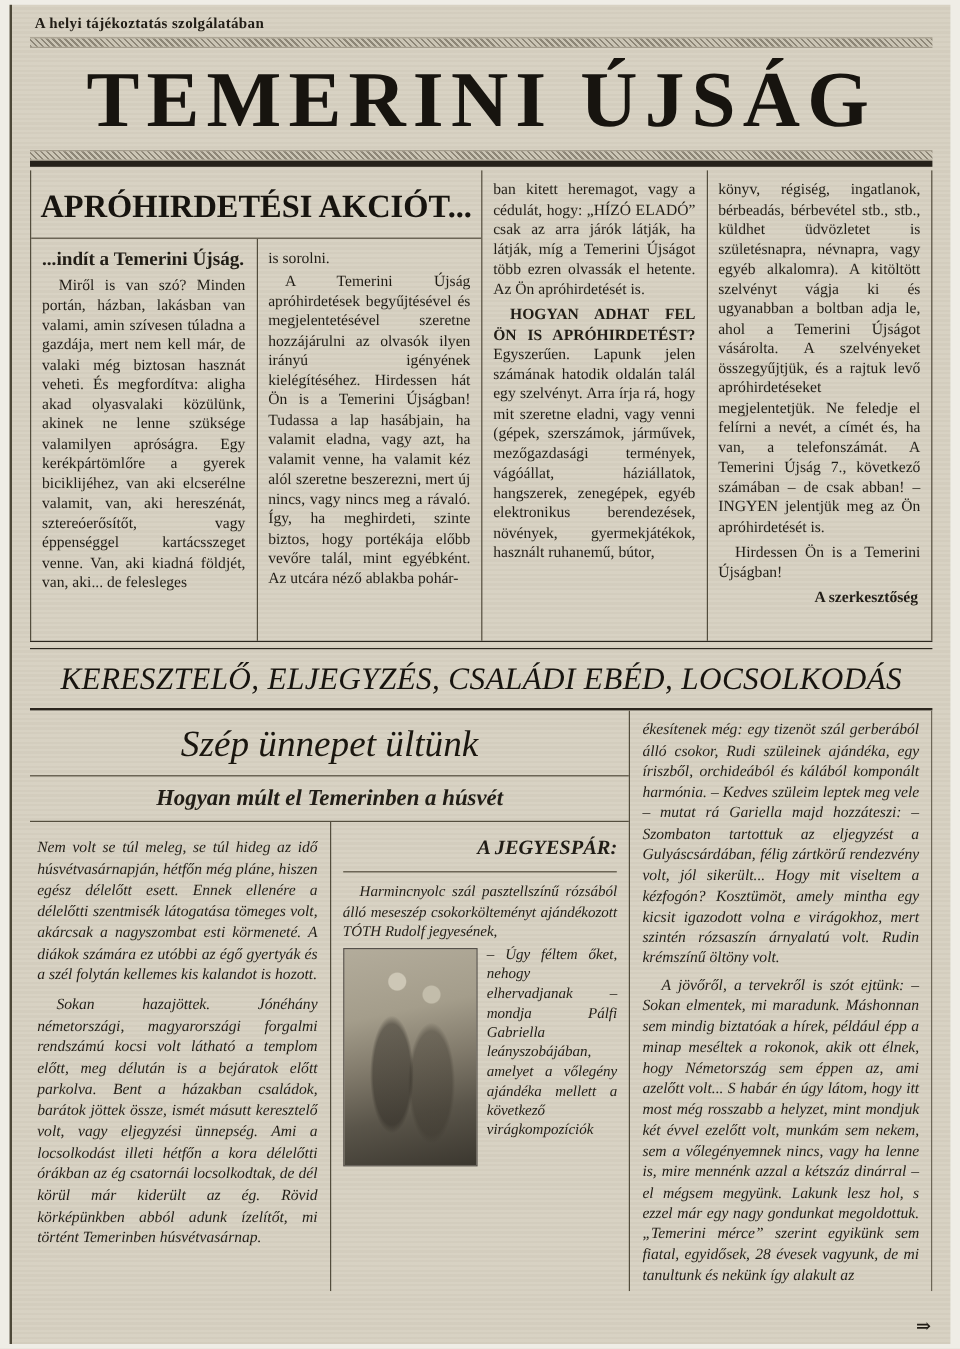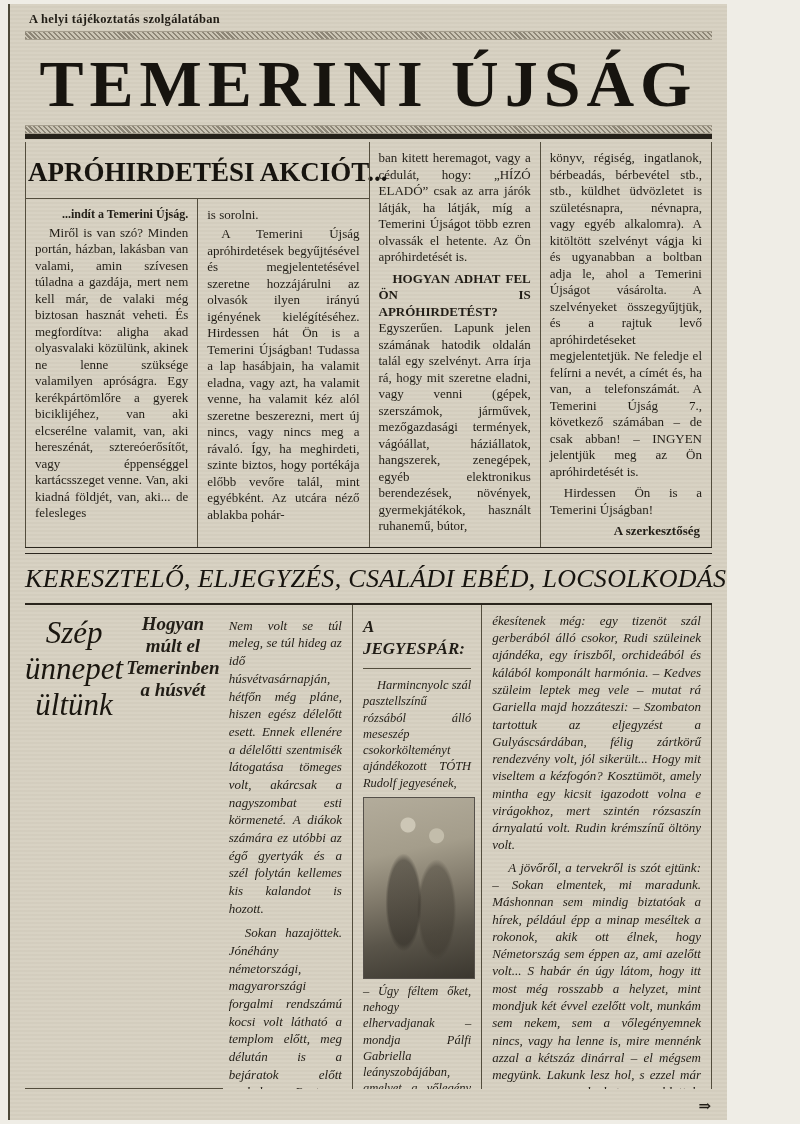--- a/index.html
+++ b/index.html
@@ -4,21 +4,21 @@
 <style>
   * { margin: 0; padding: 0; box-sizing: border-box; }
   html, body { width: 800px; height: 1124px; }
   body {
     background: #efede6;
     font-family: "Liberation Serif", "DejaVu Serif", serif;
     overflow: hidden;
   }
   .paper {
     position: relative;
-    width: 719px; height: 1116px;
+    width: 784px; height: 1116px;
     margin: 4px 8px;
     background: #d7d1c2;
     background-image: repeating-linear-gradient(0deg, rgba(90,80,60,0.03) 0 2px, rgba(255,255,255,0.02) 2px 4px);
     color: #211d16;
     border-left: 2px solid #4d4838;
     padding: 6px 15px 8px 15px;
     overflow: hidden;
   }
   .tagline { font-size: 12.5px; font-weight: bold; padding: 2px 0 4px 4px; letter-spacing: 0.3px; }
   .band {
@@ -55,55 +55,55 @@
     border-bottom: 1.5px solid #534d3d;
     font-size: 27px; font-weight: bold; text-align: center;
     padding: 13px 2px 8px; white-space: nowrap; color: #17140f;
   }
   .ccol { padding: 8px 9px 4px; min-width: 0; }
   .c1 { grid-column: 1; grid-row: 2; }
   .c2 { grid-column: 2; grid-row: 2; border-left: 1px solid #534d3d; }
   .c3 { grid-column: 3; grid-row: 1 / 3; border-left: 1px solid #534d3d; }
   .c4 { grid-column: 4; grid-row: 1 / 3; border-left: 1px solid #534d3d; }
   .classifieds p { margin-bottom: 3px; }
-  .lead { font-weight: bold; font-size: 12px; text-align: right; margin-bottom: 10px; }
+  .lead { font-weight: bold; font-size: 16px; text-align: left; margin-bottom: 10px; }
   .lead2 { margin-bottom: 10px; }
   .indent { text-indent: 14px; }
   .sub-bold { font-weight: bold; }
   .p-top { margin-top: 5px; }
   .sig { text-align: right; font-weight: bold; margin-top: 5px; padding-right: 2px; }
 
   .double-rule { height: 7px; border-top: 1.5px solid #2b261e; border-bottom: 1.5px solid #2b261e; }
 
   .banner {
     font-style: italic; font-weight: normal; text-align: center;
     font-size: 26px; letter-spacing: 0.3px; white-space: nowrap;
     padding: 10px 0 9px; border-bottom: 2px solid #2b261e; color: #17140f;
   }
 
   
   .bottom { display: flex; height: 484px; overflow: hidden; }
-  .left-main { width: 66.4%; display: flex; flex-direction: row; }
+  .left-main { width: 66.4%; display: flex; flex-direction: column; }
   .easter-head {
     font-style: italic; font-weight: normal; font-size: 31px; text-align: center;
     padding: 10px 0 8px; border-bottom: 1.5px solid #534d3d; color: #1a160f;
   }
   .easter-sub {
     font-style: italic; font-weight: bold; font-size: 19px; text-align: center;
     padding: 8px 0 7px; border-bottom: 1.5px solid #534d3d;
   }
   .left-cols { display: flex; flex: 1; min-height: 0; }
   .e-col {
     width: 50%; padding: 12px 10px 4px 6px;
     font-style: italic; font-size: 13px; line-height: 1.36; text-align: justify;
   }
   .e-col p + p { text-indent: 16px; margin-top: 7px; }
   .c-col { width: 50%; border-left: 1.5px solid #534d3d; padding: 6px 10px 4px 10px; }
   .couple-head {
-    text-align: left; font-weight: bold; font-style: italic;
+    text-align: right; font-weight: bold; font-style: italic;
     font-size: 17px; line-height: 1.3; padding: 5px 0 8px;
     border-bottom: 1px solid #534d3d; margin-bottom: 8px;
   }
   .c-col .body p { font-style: italic; font-size: 12.5px; line-height: 1.3; text-align: justify; margin-bottom: 3px; }
   .photo {
     float: left; width: 112px; height: 182px; margin: 3px 8px 4px 0;
     border: 1px solid #55504a;
     background:
       radial-gradient(circle at 40% 15%, #cdc7b6 0 7px, rgba(0,0,0,0) 8px),
       radial-gradient(circle at 66% 21%, #c3bdab 0 7px, rgba(0,0,0,0) 8px),

